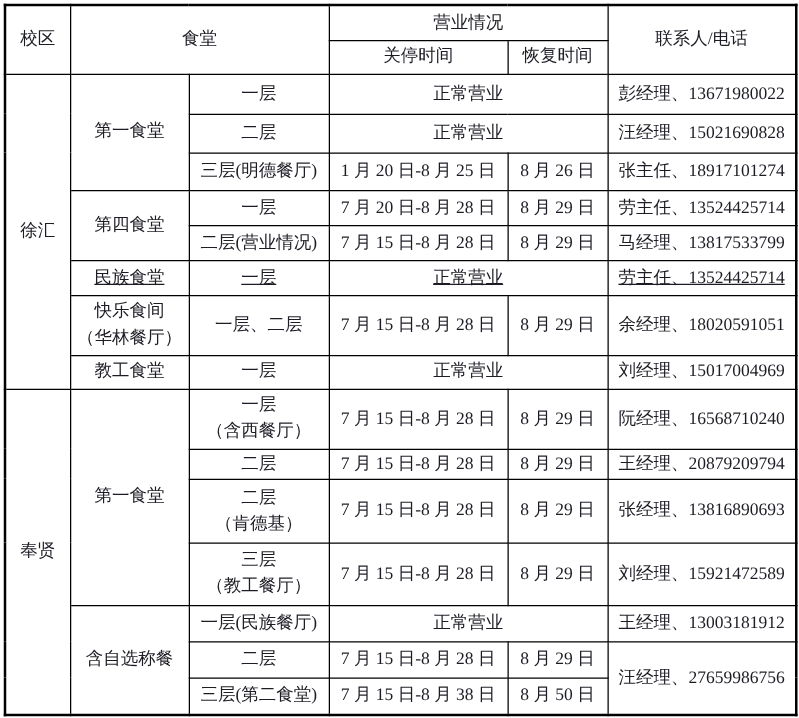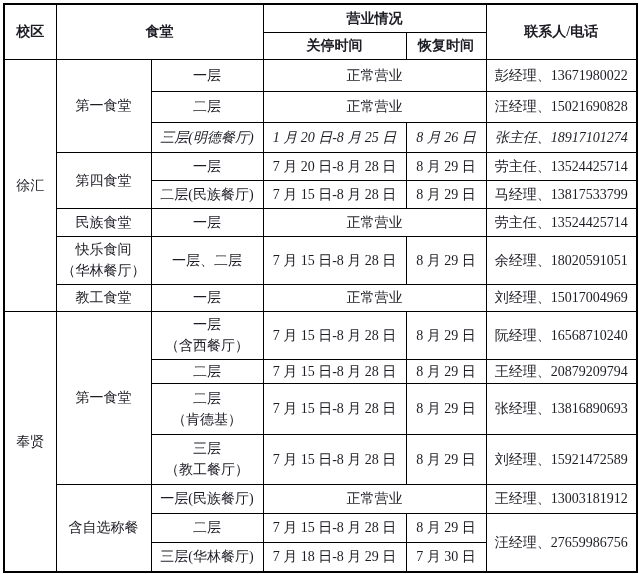--- a/index.html
+++ b/index.html
@@ -31,33 +31,33 @@
     border: 1px solid #000000;
     text-align: center;
     vertical-align: middle;
     padding: 1px 2px;
     font-size: 14px;
     line-height: 1.5;
     overflow: hidden;
     white-space: nowrap;
   }
   .canteen-table th {
-    font-weight: bold;
+    font-weight: normal;
     font-size: 14px;
   }
   .ln { display: block; white-space: nowrap; }
   
   tr.hr1  { height: 28px; }
   tr.hr2  { height: 27px; }
   tr.r0  { height: 32px; }
   tr.r1  { height: 31px; }
-  tr.r2  { height: 30px; font-style: italic; }
+  tr.r2  { height: 30px; }
   tr.r3  { height: 28px; }
   tr.r4  { height: 28px; }
-  tr.r5  { height: 28px; }
+  tr.r5  { height: 28px; text-decoration: underline; }
   tr.r6  { height: 48px; }
   tr.r7  { height: 27px; }
   tr.r8  { height: 48px; }
   tr.r9  { height: 24px; }
   tr.r10 { height: 51px; }
   tr.r11 { height: 50px; }
   tr.r12 { height: 29px; }
   tr.r13 { height: 29px; }
   tr.r14 { height: 30px; }
 </style>
@@ -106,21 +106,21 @@
         <td>张主任、18917101274</td>
       </tr>
       <tr class="r3">
         <td rowspan="2">第四食堂</td>
         <td>一层</td>
         <td>7 月 20 日-8 月 28 日</td>
         <td>8 月 29 日</td>
         <td>劳主任、13524425714</td>
       </tr>
       <tr class="r4">
-        <td>二层(民族餐厅)</td>
+        <td>二层(营业情况)</td>
         <td>7 月 15 日-8 月 28 日</td>
         <td>8 月 29 日</td>
         <td>马经理、13817533799</td>
       </tr>
       <tr class="r5">
         <td>民族食堂</td>
         <td>一层</td>
         <td colspan="2">正常营业</td>
         <td>劳主任、13524425714</td>
       </tr>
@@ -182,19 +182,19 @@
         <td colspan="2">正常营业</td>
         <td>王经理、13003181912</td>
       </tr>
       <tr class="r13">
         <td>二层</td>
         <td>7 月 15 日-8 月 28 日</td>
         <td>8 月 29 日</td>
         <td rowspan="2">汪经理、27659986756</td>
       </tr>
       <tr class="r14">
-        <td>三层(华林餐厅)</td>
-        <td>7 月 18 日-8 月 29 日</td>
-        <td>7 月 30 日</td>
+        <td>三层(第二食堂)</td>
+        <td>7 月 15 日-8 月 38 日</td>
+        <td>8 月 50 日</td>
       </tr>
     </tbody>
   </table>
 </div>
 
 </body></html>

